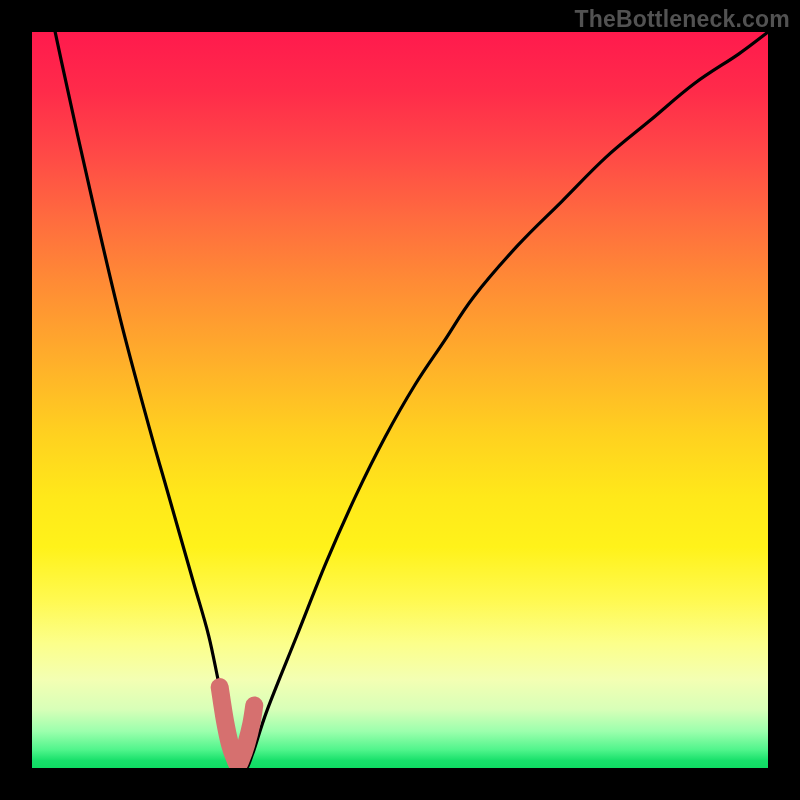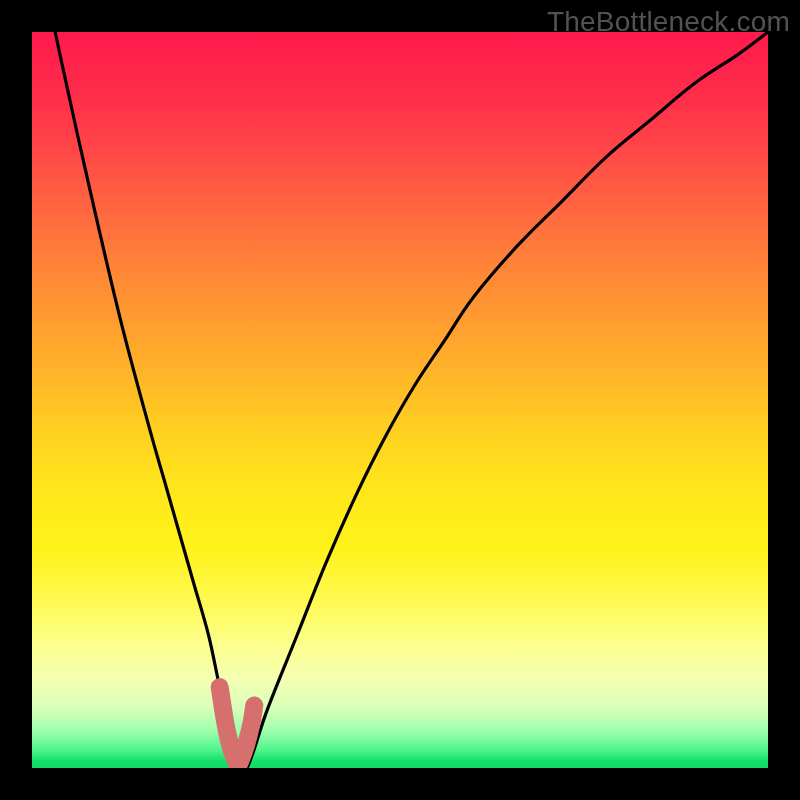--- a/index.html
+++ b/index.html
@@ -49,23 +49,23 @@
     left: 0;
     top: 0;
     width: 736px;
     height: 736px;
   }
   .watermark {
     position: absolute;
     top: 6px;
     right: 10px;
     color: #525252;
-    font-size: 28px;
+    font-size: 23px;
     letter-spacing: 0.2px;
-    font-weight: 400;
+    font-weight: 700;
   }
 </style>
 </head>
 <body>
 
 <div class="frame">
   <div class="watermark">TheBottleneck.com</div>
   <div class="plot">
     <svg class="curves" viewBox="0 0 736 736" preserveAspectRatio="none">
       <path id="main-curve" fill="none" stroke="#000" stroke-width="3.2" stroke-linecap="round" stroke-linejoin="round" d="M 0.00 -110.40 C 5.30 -85.23, 18.84 -19.58, 29.44 29.44 C 40.04 78.46, 48.28 115.55, 58.88 161.92 C 69.48 208.29, 77.72 244.65, 88.32 287.04 C 98.92 329.43, 109.81 368.29, 117.76 397.44 C 125.71 426.59, 127.18 430.41, 132.48 448.96 C 137.78 467.51, 141.90 481.93, 147.20 500.48 C 152.50 519.03, 156.62 533.45, 161.92 552.00 C 167.22 570.55, 172.00 584.97, 176.64 603.52 C 181.28 622.07, 183.71 637.82, 187.68 655.04 C 191.65 672.26, 195.41 687.28, 198.72 699.20 C 202.03 711.12, 203.43 714.66, 206.08 721.28 C 208.73 727.90, 210.79 736.00, 213.44 736.00 C 216.09 736.00, 216.83 731.88, 220.80 721.28 C 224.77 710.68, 227.57 698.32, 235.52 677.12 C 243.47 655.92, 254.36 630.02, 264.96 603.52 C 275.56 577.02, 283.80 555.09, 294.40 529.92 C 305.00 504.75, 313.24 486.20, 323.84 463.68 C 334.44 441.16, 342.68 424.67, 353.28 404.80 C 363.88 384.93, 372.12 370.50, 382.72 353.28 C 393.32 336.06, 401.56 325.02, 412.16 309.12 C 422.76 293.22, 428.35 282.18, 441.60 264.96 C 454.85 247.74, 469.86 230.66, 485.76 213.44 C 501.66 196.22, 514.02 185.18, 529.92 169.28 C 545.82 153.38, 558.18 139.69, 574.08 125.12 C 589.98 110.55, 602.34 101.57, 618.24 88.32 C 634.14 75.07, 646.50 63.44, 662.40 51.52 C 678.30 39.60, 693.31 31.35, 706.56 22.08 C 719.81 12.81, 730.70 3.97, 736.00 0.00"></path>

